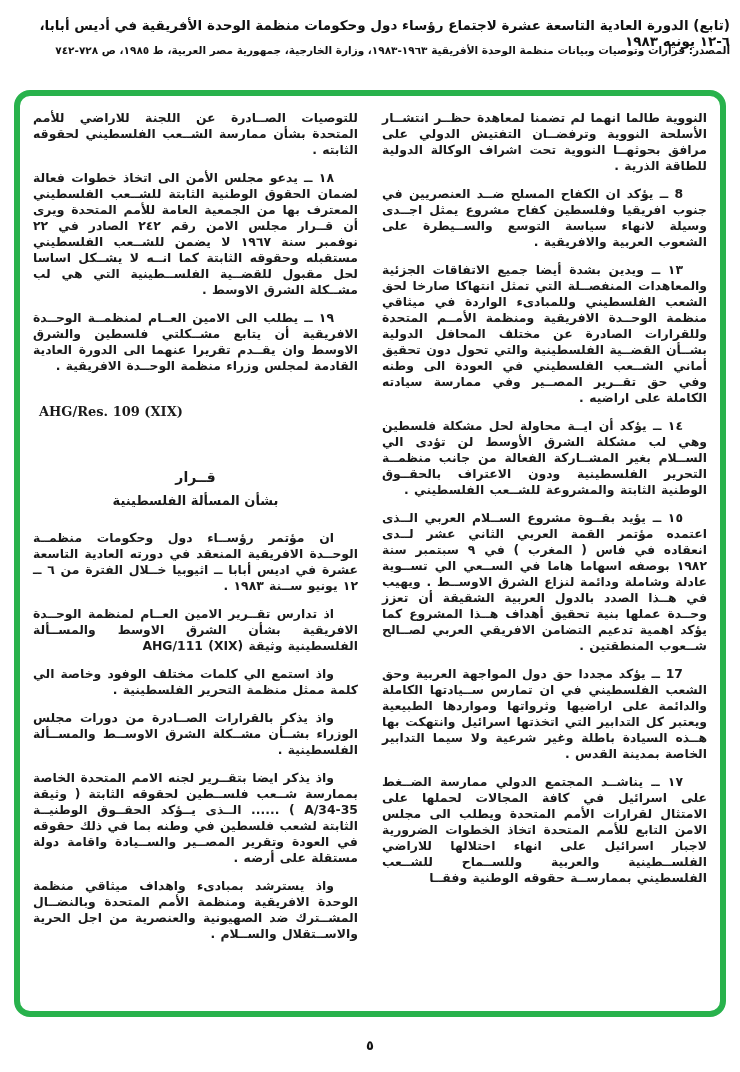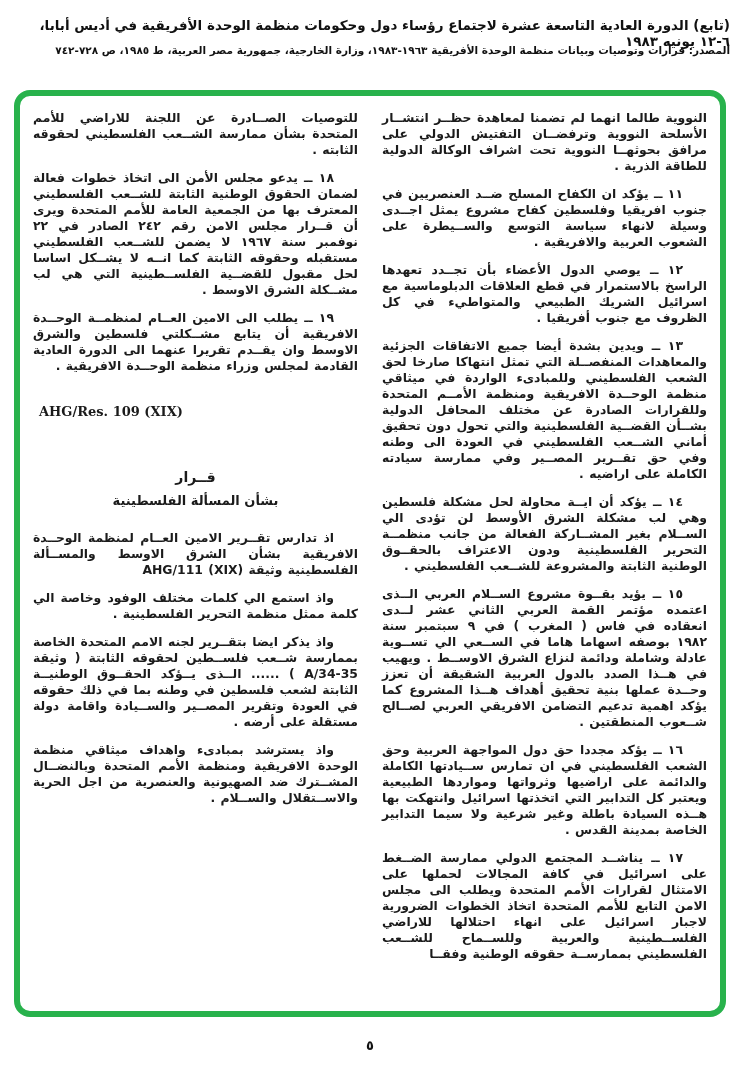--- a/index.html
+++ b/index.html
@@ -81,38 +81,39 @@
 <body>
 
 <div class="hdr hdr1">(تابع) الدورة العادية التاسعة عشرة لاجتماع رؤساء دول وحكومات منظمة الوحدة الأفريقية في أديس أبابا، ٦-١٢ يونيه ١٩٨٣</div>
 <div class="hdr hdr2">المصدر: قرارات وتوصيات وبيانات منظمة الوحدة الأفريقية ١٩٦٣-١٩٨٣، وزارة الخارجية، جمهورية مصر العربية، ط ١٩٨٥، ص ٧٢٨-٧٤٢</div>
 
 <div class="frame">
   <div class="columns">
 
     <div class="col">
       <p class="para flush">النووية طالما انهما لم تضمنا لمعاهدة حظــر انتشــار الأسلحة النووية وترفضــان التفتيش الدولي على مرافق بحوثهــا النووية تحت اشراف الوكالة الدولية للطاقة الذرية .</p>
-      <p class="para">١١ ــ يؤكد ان الكفاح المسلح ضــد العنصريين في جنوب افريقيا وفلسطين كفاح مشروع يمثل اجــدى وسيلة لانهاء سياسة التوسع والســيطرة على الشعوب العربية والافريقية .</p>
-      <p class="para">١٢ ــ يوصي الدول الأعضاء بأن تجــدد تعهدها الراسخ بالاستمرار في قطع العلاقات الدبلوماسية مع اسرائيل الشريك الطبيعي والمتواطيء في كل الظروف مع جنوب أفريقيا .</p>
+      <p class="para">8 ــ يؤكد ان الكفاح المسلح ضــد العنصريين في جنوب افريقيا وفلسطين كفاح مشروع يمثل اجــدى وسيلة لانهاء سياسة التوسع والســيطرة على الشعوب العربية والافريقية .</p>
       <p class="para">١٣ ــ ويدين بشدة أيضا جميع الاتفاقات الجزئية والمعاهدات المنفصــلة التي تمثل انتهاكا صارخا لحق الشعب الفلسطيني وللمبادىء الواردة في ميثاقي منظمة الوحــدة الافريقية ومنظمة الأمــم المتحدة وللقرارات الصادرة عن مختلف المحافل الدولية بشــأن القضــية الفلسطينية والتي تحول دون تحقيق أماني الشــعب الفلسطيني في العودة الى وطنه وفي حق تقــرير المصــير وفي ممارسة سيادته الكاملة على اراضيه .</p>
       <p class="para">١٤ ــ يؤكد أن ايــة محاولة لحل مشكلة فلسطين وهي لب مشكلة الشرق الأوسط لن تؤدى الي الســلام بغير المشــاركة الفعالة من جانب منظمــة التحرير الفلسطينية ودون الاعتراف بالحقــوق الوطنية الثابتة والمشروعة للشــعب الفلسطيني .</p>
       <p class="para">١٥ ــ يؤيد بقــوة مشروع الســلام العربي الــذى اعتمده مؤتمر القمة العربي الثاني عشر لــدى انعقاده في فاس ( المغرب ) في ٩ سبتمبر سنة ١٩٨٢ بوصفه اسهاما هاما في الســعي الي تســوية عادلة وشاملة ودائمة لنزاع الشرق الاوســط . ويهيب في هــذا الصدد بالدول العربية الشقيقة أن تعزز وحــدة عملها بنية تحقيق أهداف هــذا المشروع كما يؤكد اهمية تدعيم التضامن الافريقي العربي لصــالح شــعوب المنطقتين .</p>
-      <p class="para">١٦ ــ يؤكد مجددا حق دول المواجهة العربية وحق الشعب الفلسطيني في ان تمارس ســيادتها الكاملة والدائمة على اراضيها وثرواتها ومواردها الطبيعية ويعتبر كل التدابير التي اتخذتها اسرائيل وانتهكت بها هــذه السيادة باطلة وغير شرعية ولا سيما التدابير الخاصة بمدينة القدس .</p>
+      <p class="para">17 ــ يؤكد مجددا حق دول المواجهة العربية وحق الشعب الفلسطيني في ان تمارس ســيادتها الكاملة والدائمة على اراضيها وثرواتها ومواردها الطبيعية ويعتبر كل التدابير التي اتخذتها اسرائيل وانتهكت بها هــذه السيادة باطلة وغير شرعية ولا سيما التدابير الخاصة بمدينة القدس .</p>
       <p class="para">١٧ ــ يناشــد المجتمع الدولي ممارسة الضــغط على اسرائيل في كافة المجالات لحملها على الامتثال لقرارات الأمم المتحدة ويطلب الى مجلس الامن التابع للأمم المتحدة اتخاذ الخطوات الضرورية لاجبار اسرائيل على انهاء احتلالها للاراضي الفلســطينية والعربية وللســماح للشــعب الفلسطيني بممارســة حقوقه الوطنية وفقــا</p>
     </div>
 
     <div class="col">
       <p class="para flush">للتوصيات الصــادرة عن اللجنة للاراضي للأمم المتحدة بشأن ممارسة الشــعب الفلسطيني لحقوقه الثابته .</p>
       <p class="para">١٨ ــ يدعو مجلس الأمن الى اتخاذ خطوات فعالة لضمان الحقوق الوطنية الثابتة للشــعب الفلسطيني المعترف بها من الجمعية العامة للأمم المتحدة ويرى أن قــرار مجلس الامن رقم ٢٤٢ الصادر في ٢٢ نوفمبر سنة ١٩٦٧ لا يضمن للشــعب الفلسطيني مستقبله وحقوقه الثابتة كما انــه لا يشــكل اساسا لحل مقبول للقضــية الفلســطينية التي هي لب مشــكلة الشرق الاوسط .</p>
       <p class="para">١٩ ــ يطلب الى الامين العــام لمنظمــة الوحــدة الافريقية أن يتابع مشــكلتي فلسطين والشرق الاوسط وان يقــدم تقريرا عنهما الى الدورة العادية القادمة لمجلس وزراء منظمة الوحــدة الافريقية .</p>
       <p class="ref">AHG/Res. 109 (XIX)</p>
       <div class="res-title">قــرار</div>
       <div class="res-subtitle">بشأن المسألة الفلسطينية</div>
+      <p class="para">ان مؤتمر رؤســاء دول وحكومات منظمــة الوحــدة الافريقية المنعقد في دورته العادية التاسعة عشرة في اديس أبابا ــ اثيوبيا خــلال الفترة من ٦ ــ ١٢ يونيو ســنة ١٩٨٣ .</p>
       <p class="para">اذ تدارس تقــرير الامين العــام لمنظمة الوحــدة الافريقية بشأن الشرق الاوسط والمســألة الفلسطينية وثيقة AHG/111 (XIX)</p>
       <p class="para">واذ استمع الي كلمات مختلف الوفود وخاصة الي كلمة ممثل منظمة التحرير الفلسطينية .</p>
+      <p class="para">واذ يذكر بالقرارات الصــادرة من دورات مجلس الوزراء بشــأن مشــكلة الشرق الاوســط والمســألة الفلسطينية .</p>
       <p class="para">واذ يذكر ايضا بتقــرير لجنه الامم المتحدة الخاصة بممارسة شــعب فلســطين لحقوقه الثابتة ( وثيقة A/34-35 ) ...... الــذى يــؤكد الحقــوق الوطنيــة الثابتة لشعب فلسطين في وطنه بما في ذلك حقوقه في العودة وتقرير المصــير والســيادة واقامة دولة مستقلة على أرضه .</p>
       <p class="para">واذ يسترشد بمبادىء واهداف ميثاقي منظمة الوحدة الافريقية ومنظمة الأمم المتحدة وبالنضــال المشــترك ضد الصهيونية والعنصرية من اجل الحرية والاســتقلال والســلام .</p>
     </div>
 
   </div>
 </div>
 
 <div class="page-num">٥</div>
 
 </body></html>

